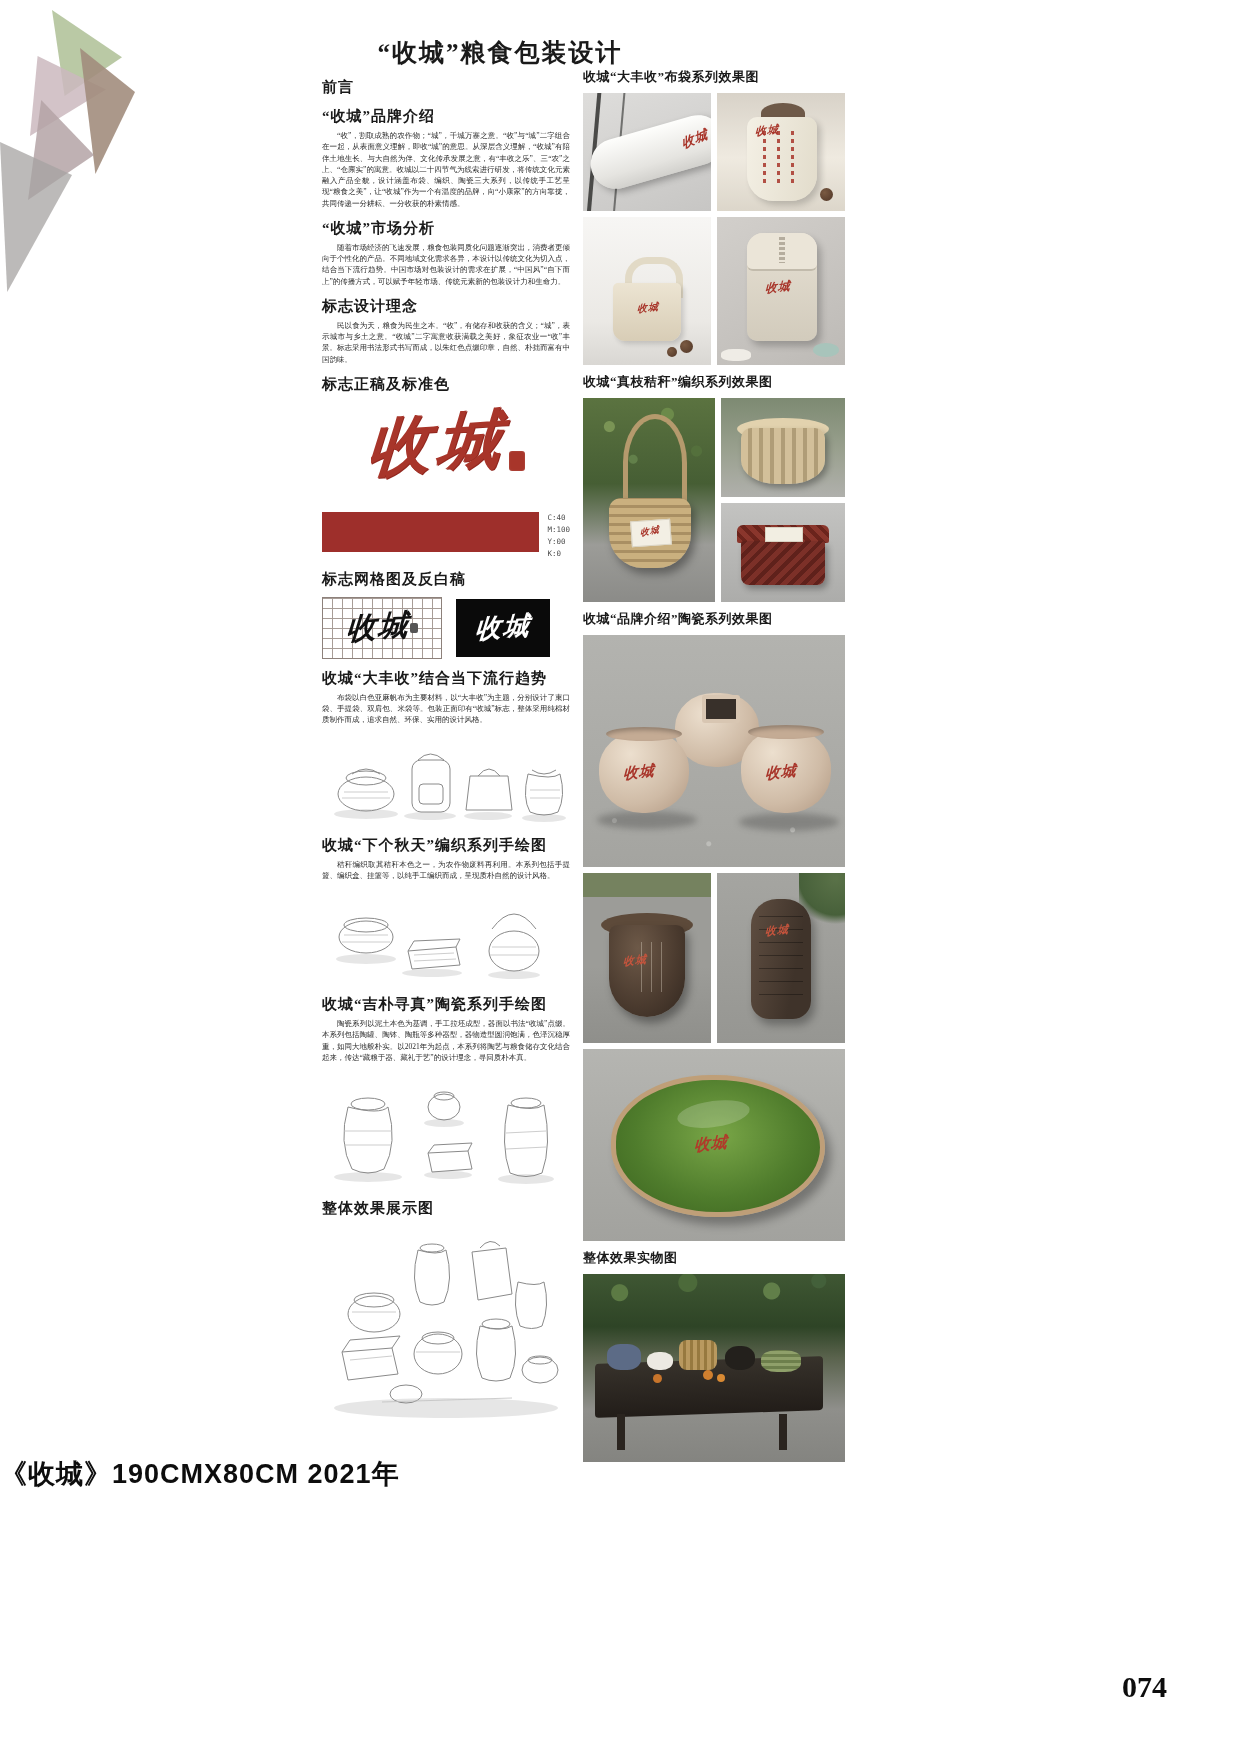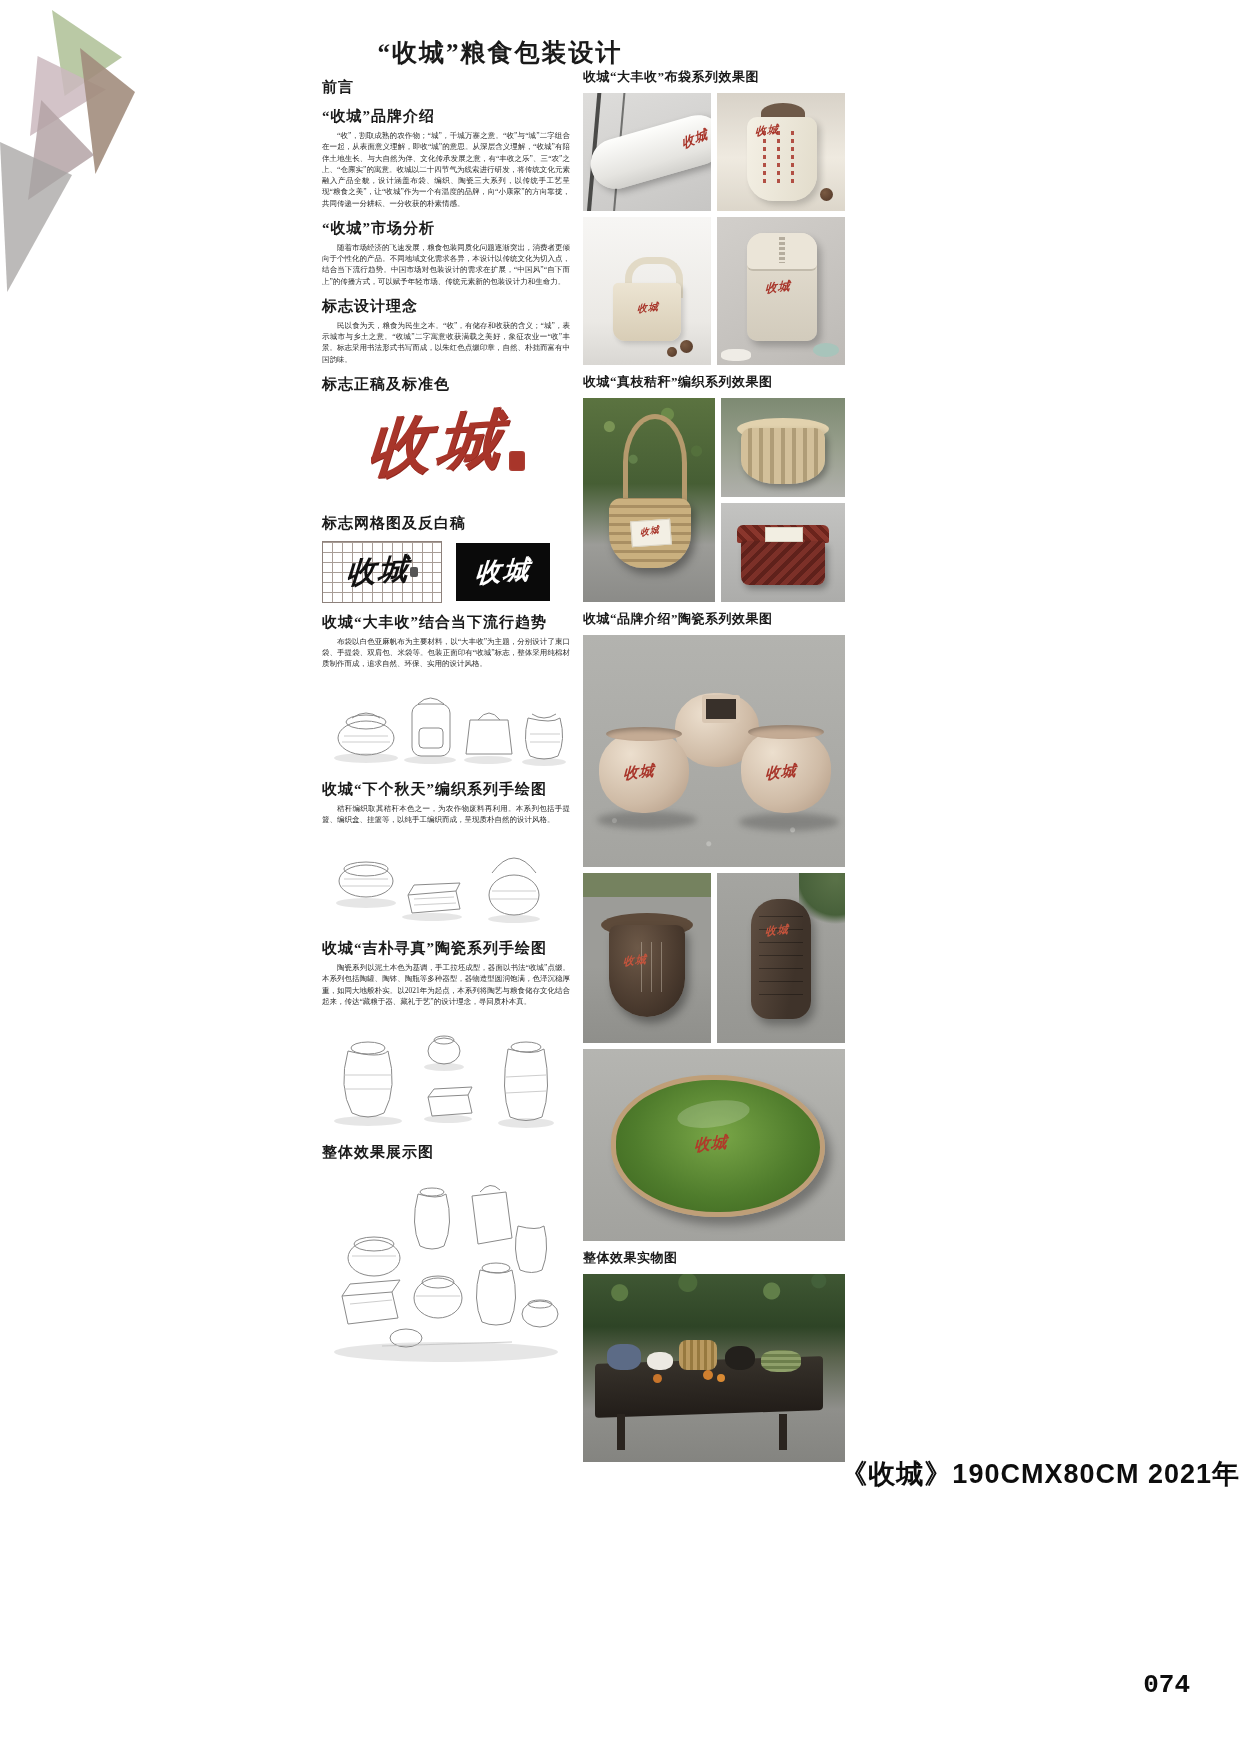--- a/index.html
+++ b/index.html
@@ -16,26 +16,26 @@
   .tri3{left:80px;top:48px;width:55px;height:126px;background:#a28d7d;
         clip-path:polygon(0 0,100% 35%,28% 100%);opacity:.9;}
   .tri4{left:28px;top:100px;width:66px;height:100px;background:#b4a3a6;
         clip-path:polygon(20% 0,100% 55%,0 100%);opacity:.85;}
   .tri5{left:0px;top:142px;width:72px;height:150px;background:#a6a3a1;
         clip-path:polygon(0 0,100% 22%,10% 100%);opacity:.75;}
 
   
   .title{position:absolute;left:290px;top:36px;width:420px;margin:0;
          text-align:center;font-size:25px;font-weight:bold;letter-spacing:2px;}
-  .caption{position:absolute;left:0;top:1456px;width:1240px;text-align:right;
+  .caption{position:absolute;left:0;top:1456px;width:1240px;text-align:left;
            font-family:"Liberation Sans",sans-serif;font-weight:bold;
            font-size:27px;letter-spacing:1px;color:#0d0d0d;}
-  .pagenum{position:absolute;right:50px;top:1670px;
-           font-family:Liberation Mono, monospace;font-weight:bold;
-           font-size:26px;color:#0d0d0d;}
+  .pagenum{position:absolute;right:73px;top:1670px;
+           font-family:Liberation Serif, serif;font-weight:bold;
+           font-size:30px;color:#0d0d0d;}
 
   
   .col-left{position:absolute;left:322px;top:78px;width:248px;}
   .col-right{position:absolute;left:583px;top:68px;width:262px;}
 
   .sec-h{font-size:15px;font-weight:bold;margin:10px 0 4px 0;letter-spacing:1px;}
   .sec-h.first{margin-top:0;}
   .body-p{font-size:7.5px;line-height:1.5;color:#2b2b2b;text-align:justify;
           text-indent:2em;margin:3px 0 8px 0;}
   .ph-h{font-size:13px;font-weight:bold;margin:8px 0 7px 0;letter-spacing:.5px;}
@@ -236,20 +236,29 @@
     <h2 class="sec-h">“收城”市场分析</h2>
     <p class="body-p">随着市场经济的飞速发展，粮食包装同质化问题逐渐突出，消费者更倾向于个性化的产品。不同地域文化需求各异，本设计以传统文化为切入点，结合当下流行趋势。中国市场对包装设计的需求在扩展，“中国风”“自下而上”的传播方式，可以赋予年轻市场、传统元素新的包装设计力和生命力。</p>
 
     <h2 class="sec-h">标志设计理念</h2>
     <p class="body-p">民以食为天，粮食为民生之本。“收”，有储存和收获的含义；“城”，表示城市与乡土之意。“收城”二字寓意收获满载之美好，象征农业一“收”丰景。标志采用书法形式书写而成，以朱红色点缀印章，自然、朴拙而富有中国韵味。</p>
 
     <h2 class="sec-h">标志正稿及标准色</h2>
     <div class="logo-wrap">
       <span class="logo-big">收城</span><span class="seal"></span>
     </div>
+    <div class="colorbar-row">
+      <div class="colorbar"></div>
+      <div class="cmyk">
+        <div>C:40</div>
+        <div>M:100</div>
+        <div>Y:00</div>
+        <div>K:0</div>
+      </div>
+    </div>
 
     <h2 class="sec-h">标志网格图及反白稿</h2>
     <div class="variants">
       <div class="grid-logo">
         <span class="glyph">收城</span>
           <span class="seal-s"></span>
       </div>
       <div class="black-logo">
         <span class="glyph">收城</span>
       </div>

